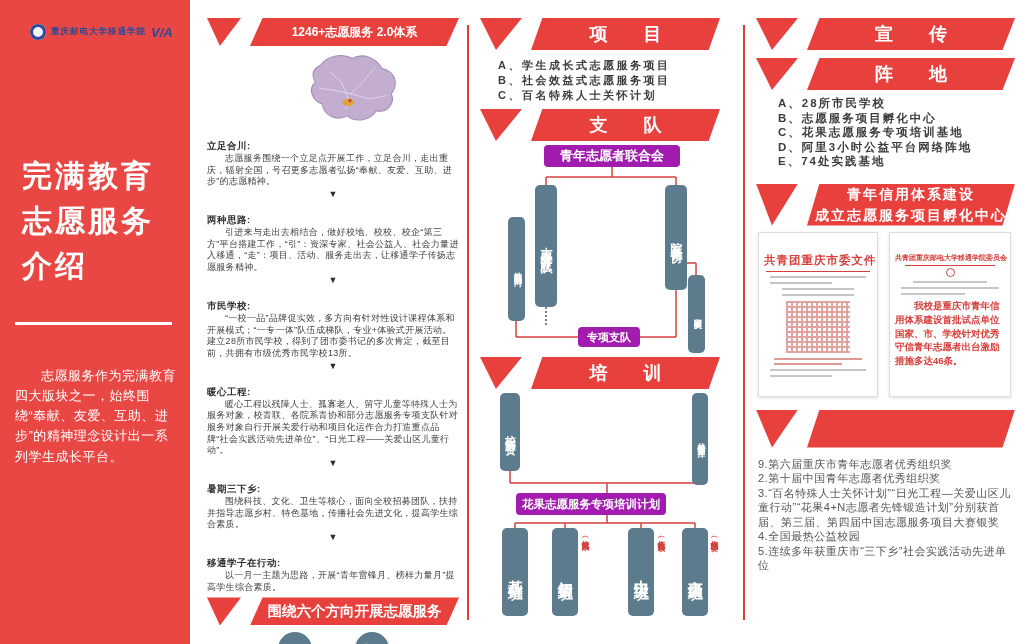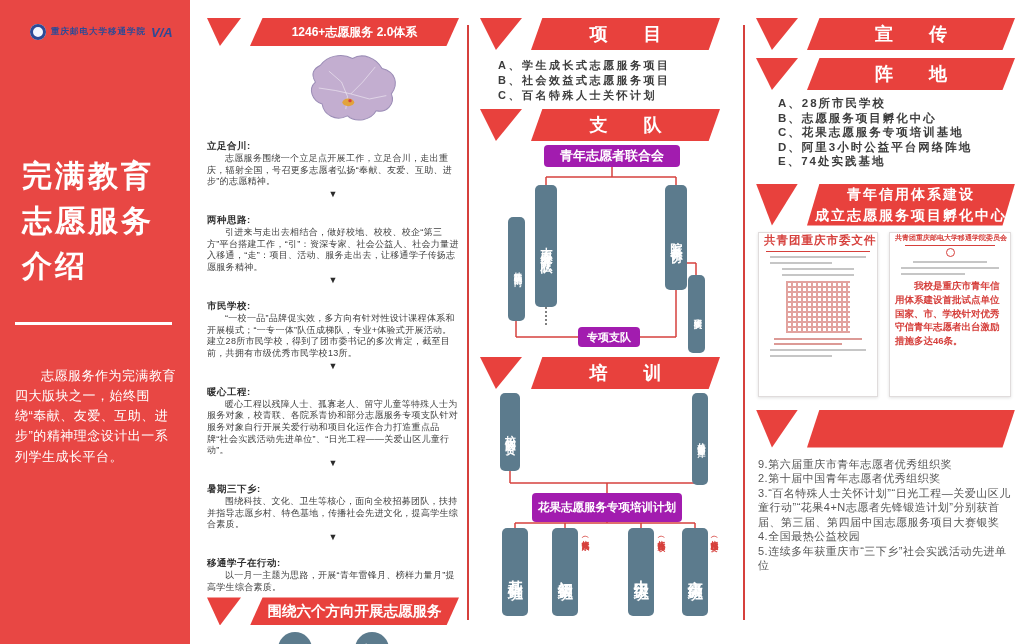--- a/index.html
+++ b/index.html
@@ -73,21 +73,21 @@
   .org { height:210px; margin-top:4px; }
   .train { height:248px; margin-top:4px; }
 
   
   .pub-text { margin:8px 6px 0 6px; font-size:11.5px; color:#434343; line-height:1.8;
               text-indent:2em; letter-spacing:1.5px; }
   .pos-list { margin:6px 0 15px 22px; }
   .pos-list div { font-size:11.5px; font-weight:bold; color:#3d3d3d; letter-spacing:2px; line-height:14.5px; }
   .docs { position:relative; height:168px; margin-top:6px; }
   .doc { position:absolute; top:0; height:165px; background:#fff; border:1px solid #e0dcdc;
-         box-shadow:0 1px 3px rgba(0,0,0,0.12); padding:0 5px; }
+         box-shadow:0 1px 3px rgba(0,0,0,0.12); padding:20px 5px; }
   .doc.left { left:2px; width:120px; } .doc.right { left:133px; width:122px; }
   .doc-title-big { font-family:"Liberation Serif","DejaVu Serif",serif; color:#d6403c; font-weight:bold;
                    font-size:11.5px; text-align:center; letter-spacing:1px; white-space:nowrap; }
   .doc-title-sm  { color:#d6403c; font-weight:bold; font-size:7px; text-align:center; white-space:nowrap; }
   .doc-redline { height:1.5px; background:#d6403c; margin:3px 2px; }
   .bar { height:2px; background:#c6c6c6; margin:4px 6px; }
   .bar.short { margin-right:40px; } .bar.center { margin:4px 18px; }
   .seal { width:9px; height:9px; border:1.5px solid #d6403c; border-radius:50%; margin:2px auto; }
   .redgrid { width:64px; height:52px; margin:5px auto;
              background:
@@ -259,21 +259,21 @@
         <line x1="127" y1="90" x2="127" y2="100" stroke="#d6403c" stroke-width="1.5"></line>
         <line x1="127" y1="122" x2="127" y2="130" stroke="#d6403c" stroke-width="1.5"></line>
         <line x1="35" y1="130" x2="215" y2="130" stroke="#d6403c" stroke-width="1.5"></line>
         <line x1="35" y1="130" x2="35" y2="135" stroke="#d6403c" stroke-width="1.5"></line>
         <line x1="85" y1="130" x2="85" y2="135" stroke="#d6403c" stroke-width="1.5"></line>
         <line x1="161" y1="130" x2="161" y2="135" stroke="#d6403c" stroke-width="1.5"></line>
         <line x1="215" y1="130" x2="215" y2="135" stroke="#d6403c" stroke-width="1.5"></line>
       </svg>
       <div class="vbox" style="left:20px; top:0; width:20px; height:78px; font-size:11px;">校内师资</div>
       <div class="vbox" style="left:212px; top:0; width:16px; height:92px; font-size:8px; letter-spacing:1px;">校外专家导师库</div>
-      <div class="hbox" style="left:52px; top:100px; width:150px; height:29px; font-size:11.5px;">花果志愿服务专项培训计划</div>
+      <div class="hbox" style="left:36px; top:100px; width:150px; height:22px; font-size:11.5px;">花果志愿服务专项培训计划</div>
       <div class="vbox" style="left:22px; top:135px; width:26px; height:88px; font-size:15px;">基础班</div>
       <div class="vbox" style="left:72px; top:135px; width:26px; height:88px; font-size:15px;">初级班</div>
       <div class="vnote" style="left:100px; top:140px;">（依托院系）</div>
       <div class="vbox" style="left:148px; top:135px; width:26px; height:88px; font-size:15px;">中级班</div>
       <div class="vnote" style="left:176px; top:140px;">（依托校青联）</div>
       <div class="vbox" style="left:202px; top:135px; width:26px; height:88px; font-size:15px;">高级班</div>
       <div class="vnote" style="left:229px; top:140px;">（依托校团委）</div>
     </div>
   </section>
 

